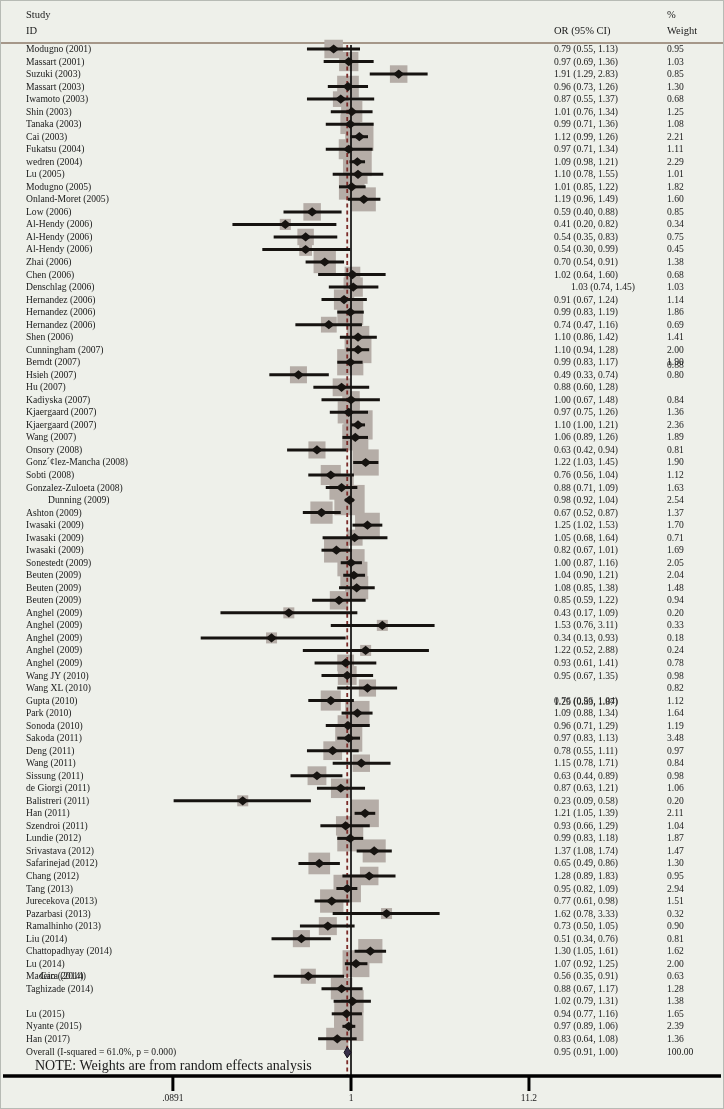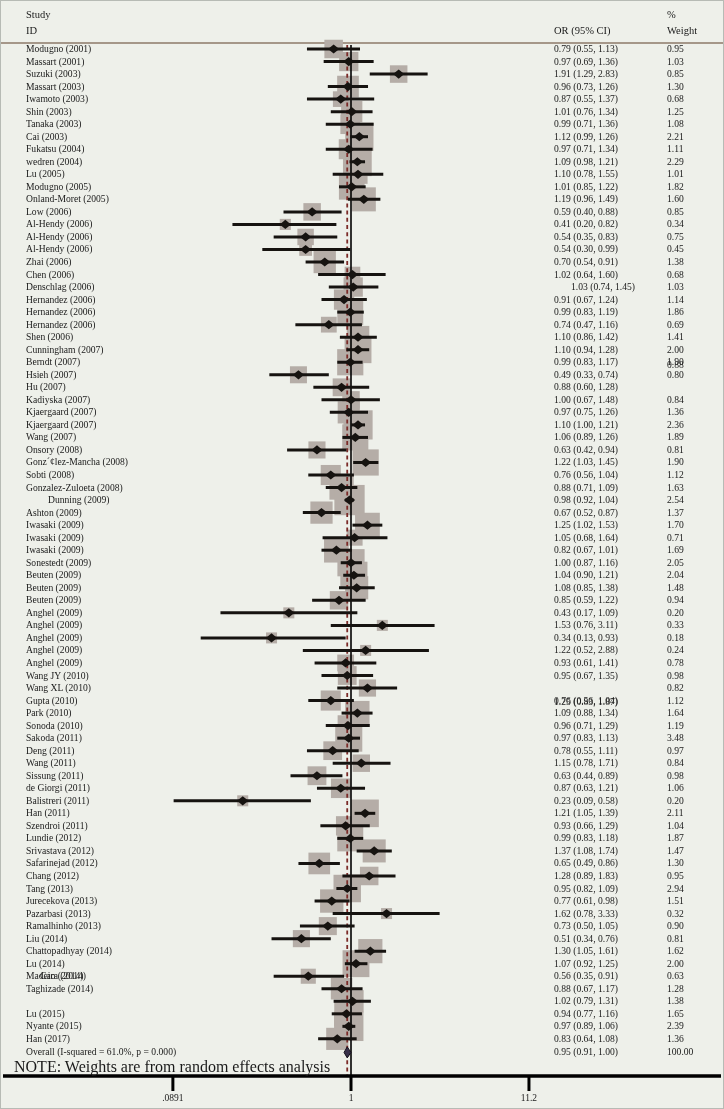--- a/index.html
+++ b/index.html
@@ -517,20 +517,20 @@
       <div class="abs rowtxt" style="left: 553px; top: 1019.34px;">0.97 (0.89, 1.06)</div>
       <div class="abs rowtxt" style="left: 666px; top: 1019.34px;">2.39</div>
       <div class="abs rowtxt" style="left: 25px; top: 1031.87px;">Han (2017)</div>
       <div class="abs rowtxt" style="left: 553px; top: 1031.87px;">0.83 (0.64, 1.08)</div>
       <div class="abs rowtxt" style="left: 666px; top: 1031.87px;">1.36</div>
       <div class="abs rowtxt" style="left: 25px; top: 1045.4px;">Overall  (I-squared = 61.0%, p = 0.000)</div>
       <div class="abs rowtxt" style="left: 553px; top: 1045.4px;">0.95 (0.91, 1.00)</div>
       <div class="abs rowtxt" style="left: 666px; top: 1045.4px;">100.00</div>
     </div>
 
-  <div class="abs" style="left:13px;top:1057px;font-size:16px">NOTE: Weights are from random effects analysis</div>
+  <div class="abs" style="left:34px;top:1057px;font-size:14px">NOTE: Weights are from random effects analysis</div>
 
   <div id="tick-labels">
       <div class="abs ticklabel" style="left: 171.881px; top: 1092px;">.0891</div>
       <div class="abs ticklabel" style="left: 350px; top: 1092px;">1</div>
       <div class="abs ticklabel" style="left: 527.966px; top: 1092px;">11.2</div>
     </div>
 </div>
 
 </body></html>

